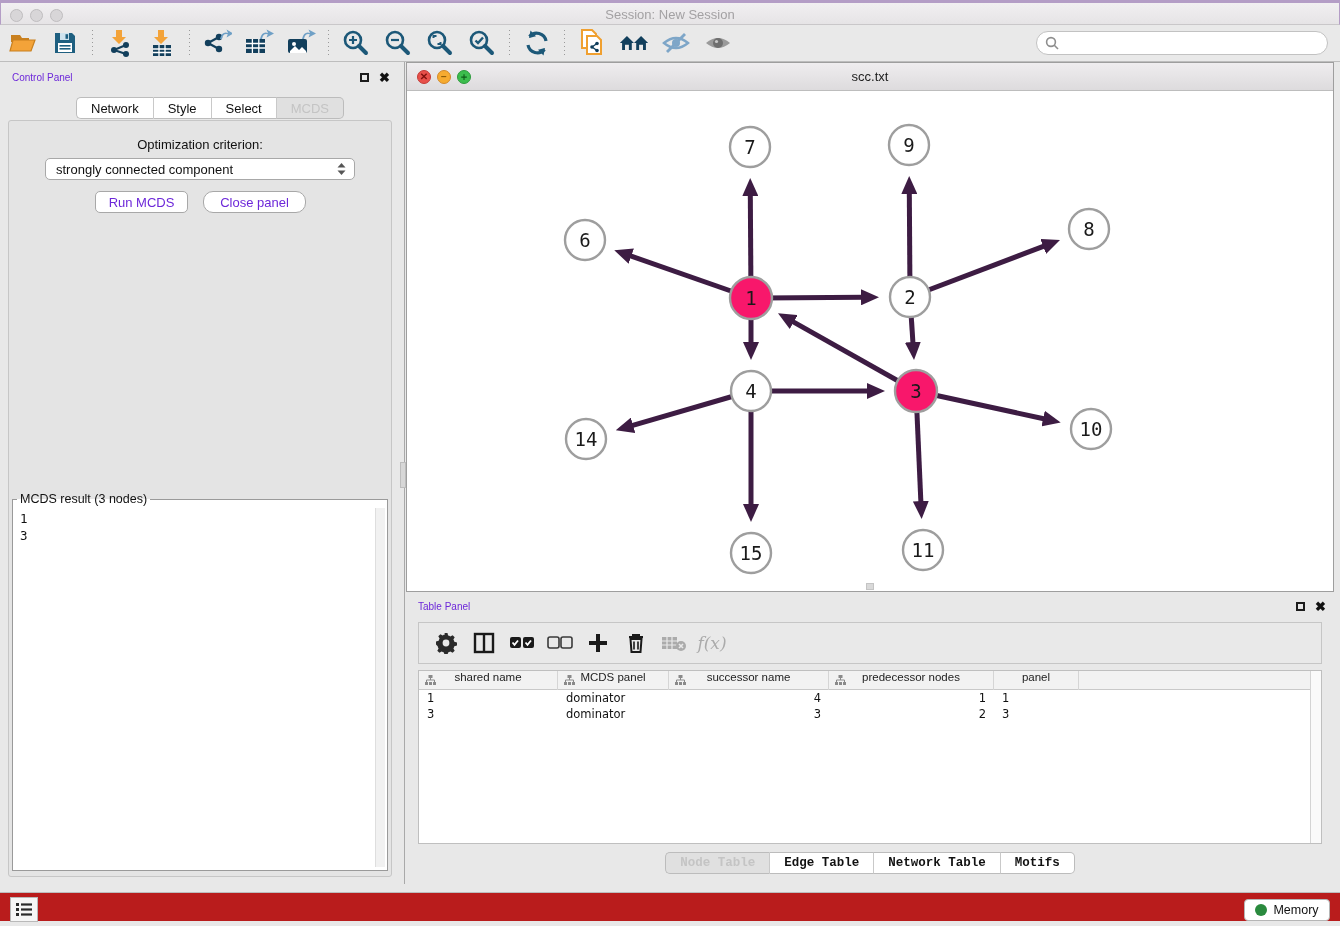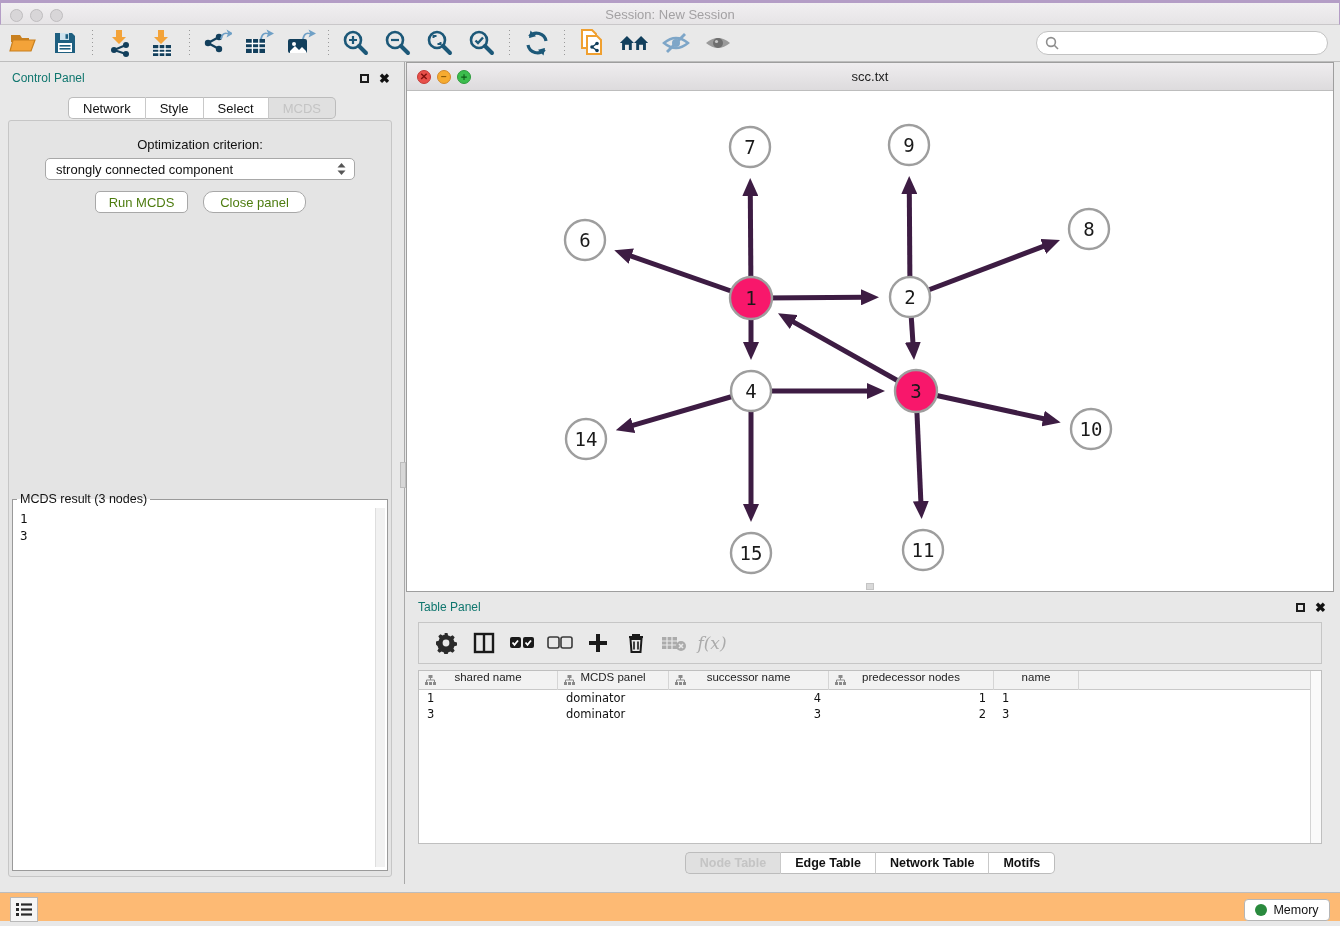--- a/index.html
+++ b/index.html
@@ -22,34 +22,34 @@
     background-size:1px 4px; background-repeat:repeat-y; }
   #search-wrap { position:absolute; right:12px; top:6px; width:292px; height:24px; background:#fff;
     border:1px solid #c2c2c2; border-radius:12px; display:flex; align-items:center; padding-left:8px; }
   #search-input { border:none; outline:none; flex:1; font-size:12px; background:transparent; margin-left:5px; }
 
   
   #control-panel { left:0; top:62px; width:400px; height:822px; background:#e8e8e8; }
   #cp-divider { left:404px; top:62px; width:1px; height:822px; background:#a9a9a9; }
   #cp-splitter { left:400px; top:462px; width:6px; height:26px; background:#d7d7d7; border:1px solid #bdbdbd; }
   .panel-head { display:flex; align-items:center; }
-  .panel-title { font-size:12px; color:#0f766e; }
+  .panel-title { font-size:10px; color:#6d28d9; }
   .float-ico { width:9px; height:9px; border:2px solid #1c1c1c; display:inline-block; }
   .close-ico { font-size:13px; font-weight:bold; color:#111; line-height:1; }
   .segtabs { display:flex; height:22px; }
   .seg { height:22px; display:flex; align-items:center; justify-content:center; font-size:13px; color:#111;
     background:#fff; border-top:1px solid #bcbcbc; border-bottom:1px solid #bcbcbc; border-right:1px solid #c9c9c9; padding:0 14px; }
   .seg.first { border-left:1px solid #bcbcbc; border-radius:5px 0 0 5px; }
   .seg.last { border-right:1px solid #bcbcbc; border-radius:0 5px 5px 0; }
   .seg.selected { background:#e0e0e0; color:#c4c4c4; }
   #cp-content { left:8px; top:120px; width:384px; height:757px; background:#e4e4e4; border:1px solid #c6c6c6; border-radius:3px; }
   #opt-label { left:0; top:137px; width:400px; text-align:center; font-size:13px; color:#111; }
   #criterion-select { left:45px; top:158px; width:310px; height:22px; background:#fff; border:1px solid #a8a8a8;
     border-radius:5px; display:flex; align-items:center; font-size:13px; color:#111; padding-left:10px; }
-  .btn { background:#fff; border:1px solid #a8a8a8; border-radius:5px; font-size:13px; color:#4d7c0f;
+  .btn { background:#fff; border:1px solid #a8a8a8; border-radius:5px; font-size:13px; color:#6d28d9;
     display:flex; align-items:center; justify-content:center; }
   #run-btn { left:95px; top:191px; width:93px; height:22px; }
   #closepanel-btn { left:203px; top:191px; width:103px; height:22px; }
   #mcds-fieldset { left:12px; top:492px; width:376px; height:379px; border:1px solid #9a9a9a; background:#fff; padding:0; }
   #mcds-fieldset legend { font-size:12.5px; color:#111; margin-left:4px; padding:0 3px; background:transparent; }
   #mcds-lines { position:absolute; left:3px; top:2px; right:13px; bottom:3px; font-family:"DejaVu Sans Mono",monospace;
     font-size:12.5px; color:#111; line-height:17px; padding:2px 4px; white-space:pre; }
   #mcds-scroll { position:absolute; right:2px; top:2px; width:10px; bottom:3px; background:#f1f1f1; border-left:1px solid #dedede; }
 
   
@@ -69,24 +69,24 @@
   .tp-ico { width:30px; height:30px; display:flex; align-items:center; justify-content:center; margin-right:8px; }
   #tp-table { position:absolute; left:12px; top:76px; width:904px; height:174px; background:#fff; border:1px solid #bfbfbf; overflow:hidden; }
   #tp-scroll { position:absolute; right:0; top:0; width:11px; height:100%; background:#fafafa; border-left:1px solid #d4d4d4; }
   #tp-header { display:flex; height:19px; background:#f2f2f2; border-bottom:1px solid #c9c9c9; }
   .th-cell { position:relative; display:flex; justify-content:center; font-size:11.5px; color:#222;
     border-right:1px solid #d5d5d5; height:19px; }
   .th-cell .hier { position:absolute; left:6px; top:4px; }
   .tr-row { display:flex; height:16px; font-size:11.5px; color:#111; font-family:"DejaVu Sans",sans-serif; }
   .td-cell { height:16px; display:flex; align-items:center; padding:0 8px; overflow:hidden; }
   #tp-tabs-wrap { position:absolute; left:0; top:258px; width:928px; display:flex; justify-content:center; }
-  .tp-seg { font-size:12.5px; font-weight:bold; }
+  .tp-seg { font-size:12.5px; font-weight:bold;font-family:Liberation Mono, monospace; }
 
   
-  #statusbar { left:0; top:892px; width:1340px; height:29px; background:#fdba74; border-top:1px solid #bdbdbd;text-decoration:underline; }
+  #statusbar { left:0; top:892px; width:1340px; height:29px; background:#b91c1c; border-top:1px solid #bdbdbd;text-decoration:underline; }
   #list-btn { position:absolute; left:10px; top:4px; width:28px; height:25px; background:#f6f6f6; border:1px solid #b9b9b9;
     display:flex; align-items:center; justify-content:center; }
   #memory-btn { position:absolute; right:10px; top:6px; width:86px; height:22px; background:#fff; border:1px solid #b5b5b5;
     border-radius:4px; display:flex; align-items:center; justify-content:center; font-size:12.5px; color:#111; }
   #memory-dot { width:12px; height:12px; border-radius:50%; background:#2a8a3e; margin-right:6px; }
 </style>
 </head>
 <body>
 
 <div id="app">
@@ -238,21 +238,21 @@
     </div>
   </div>
 
   <div id="control-panel" class="abs">
     <div class="panel-head" style="position:absolute;left:12px;top:9px;right:10px;">
       <span class="panel-title">Control Panel</span>
       <span style="flex:1"></span>
       <span class="float-ico"></span>
       <span class="close-ico" style="margin-left:10px">✖</span>
     </div>
-    <div class="segtabs" style="position:absolute;left:68px;top:35px;">
+    <div class="segtabs" style="position:absolute;left:76px;top:35px;">
       <span class="seg first">Network</span>
       <span class="seg">Style</span>
       <span class="seg">Select</span>
       <span class="seg last selected">MCDS</span>
     </div>
     <div id="cp-content" class="abs" style="top:58px;"></div>
     <div id="criterion-select" class="abs" style="top:96px;">
       <span>strongly connected component</span>
       <span style="flex:1"></span>
       <svg width="11" height="14" viewBox="0 0 11 14" style="margin-right:7px">
@@ -455,21 +455,21 @@
             <svg class="hier" width="11" height="11" viewBox="0 0 11 11">
               <rect x="3.5" y="0" width="4" height="3" fill="#8a8a8a"></rect>
               <rect x="0" y="7" width="3" height="3" fill="#8a8a8a"></rect>
               <rect x="4" y="7" width="3" height="3" fill="#8a8a8a"></rect>
               <rect x="8" y="7" width="3" height="3" fill="#8a8a8a"></rect>
               <path d="M5.5 3 v2 M1.5 7 V5 h8 v2" stroke="#8a8a8a" stroke-width="1" fill="none"></path>
             </svg>
             <span>predecessor nodes</span>
           </div>
           <div class="th-cell" style="width: 85px;">
-            <span>name</span>
+            <span>panel</span>
           </div>
         </div>
       <div id="tp-body">
           <div class="tr-row">
             <div class="td-cell" style="width: 139px; justify-content: flex-start;">1</div>
             <div class="td-cell" style="width: 111px; justify-content: flex-start;">dominator</div>
             <div class="td-cell" style="width: 160px; justify-content: flex-end;">4</div>
             <div class="td-cell" style="width: 165px; justify-content: flex-end;">1</div>
             <div class="td-cell" style="width: 85px; justify-content: flex-start;">1</div>
           </div>

